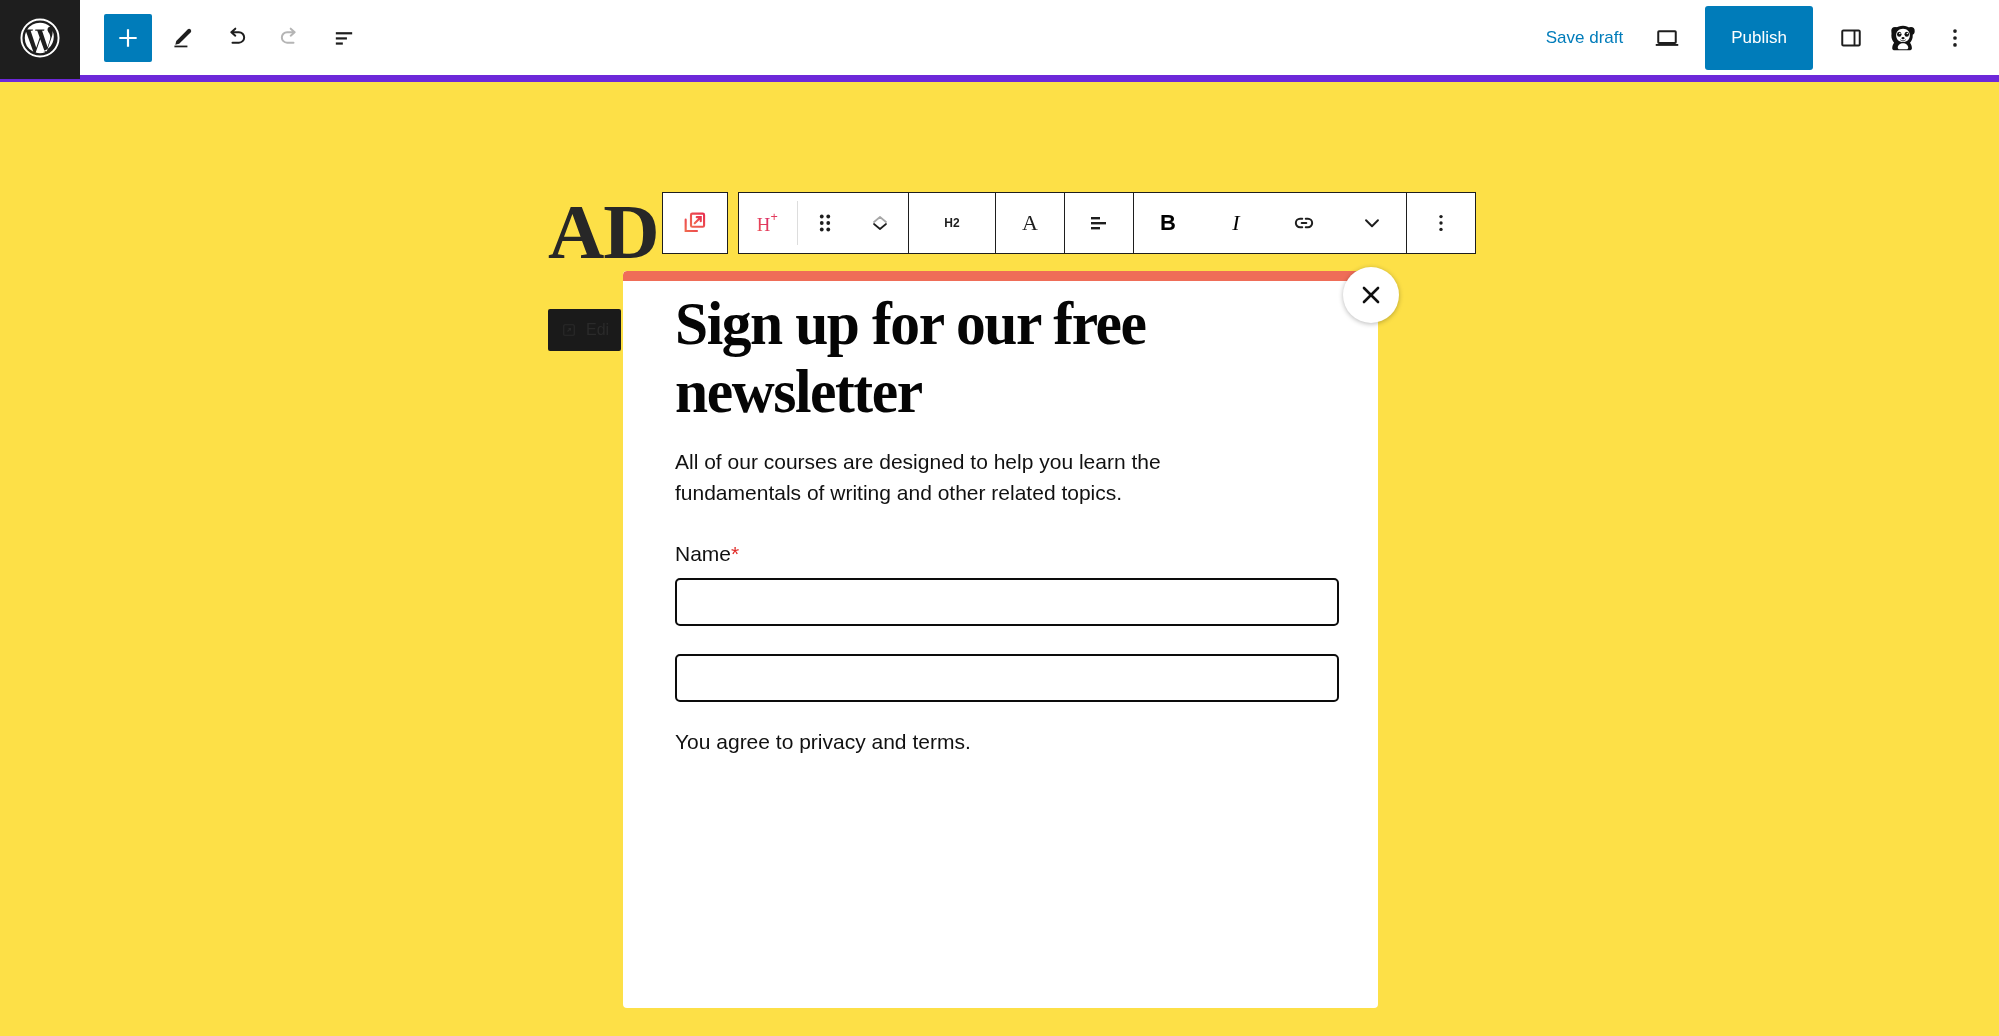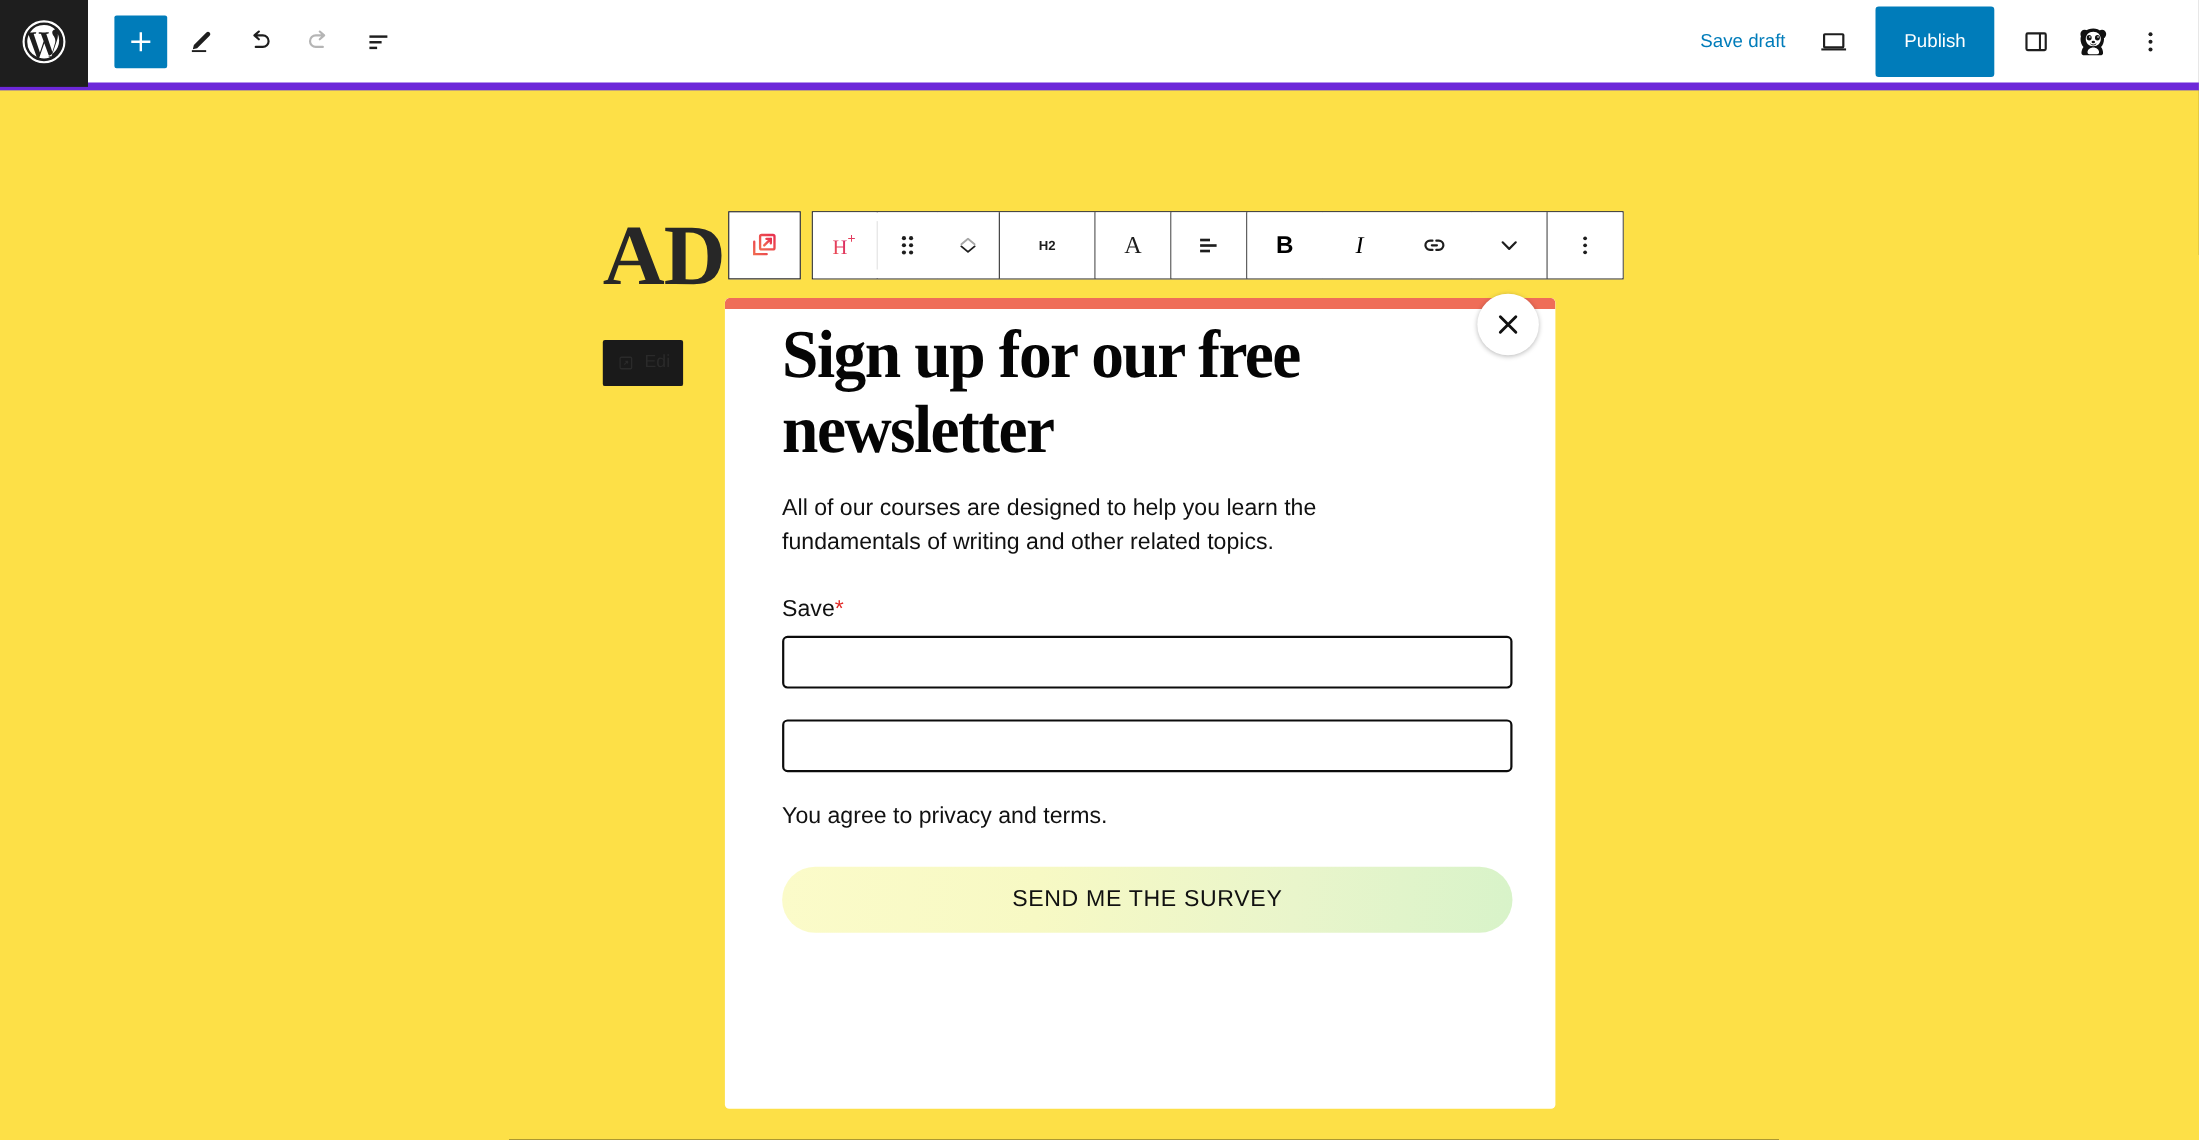--- a/index.html
+++ b/index.html
@@ -104,21 +104,21 @@
   #tb-italic { width: 68px; font-size: 22px; font-style: italic; font-family: "Liberation Serif", serif; }
   #tb-link { width: 68px; }
   #tb-chev { width: 68px; }
   #tb-more { width: 68px; }
   #tb-heading-type { width: 58px; }
   #tb-drag { width: 54px; }
   #tb-movers { width: 56px; flex-direction: column; gap: 3px; }
 
   
   #modal {
-    position: absolute; left: 659px; top: 271px;
+    position: absolute; left: 623px; top: 271px;
     width: 755px; height: 737px;
     background: #ffffff;
     border-radius: 4px;
     overflow: hidden;
     z-index: 40;
   }
   #modal-accent {
     position: absolute; left: 0; top: 0; width: 100%; height: 10px;
     background: #ef6d58;
     border-radius: 4px 4px 0 0;
@@ -378,32 +378,31 @@
 
 <div id="modal">
   <div id="modal-accent"></div>
 
   <div id="modal-body">
     <div id="modal-title">Sign up for our free newsletter</div>
     <div id="modal-desc">All of our courses are designed to help you learn the fundamentals of writing and other related topics.</div>
 
     <div>
       <div class="field-label">
-        <span>Save</span><span class="req">*</span>
+        <span>Name</span><span class="req">*</span>
       </div>
       <input class="text-input" type="text" placeholder="" style="">
     </div>
 
     <div>
       <input class="text-input" type="text" placeholder="" style="">
     </div>
 
     <div id="terms-text">You agree to privacy and terms.</div>
 
-    <button id="submit-btn">SEND ME THE SURVEY</button>
   </div>
 </div>
 
 <button id="modal-close">
   <svg width="26" height="26" viewBox="0 0 24 24">
     <path d="M5.5 5.5 L18.5 18.5 M18.5 5.5 L5.5 18.5" stroke="#111" stroke-width="2.4" stroke-linecap="round"></path>
   </svg>
 </button>
 
 </body></html>

